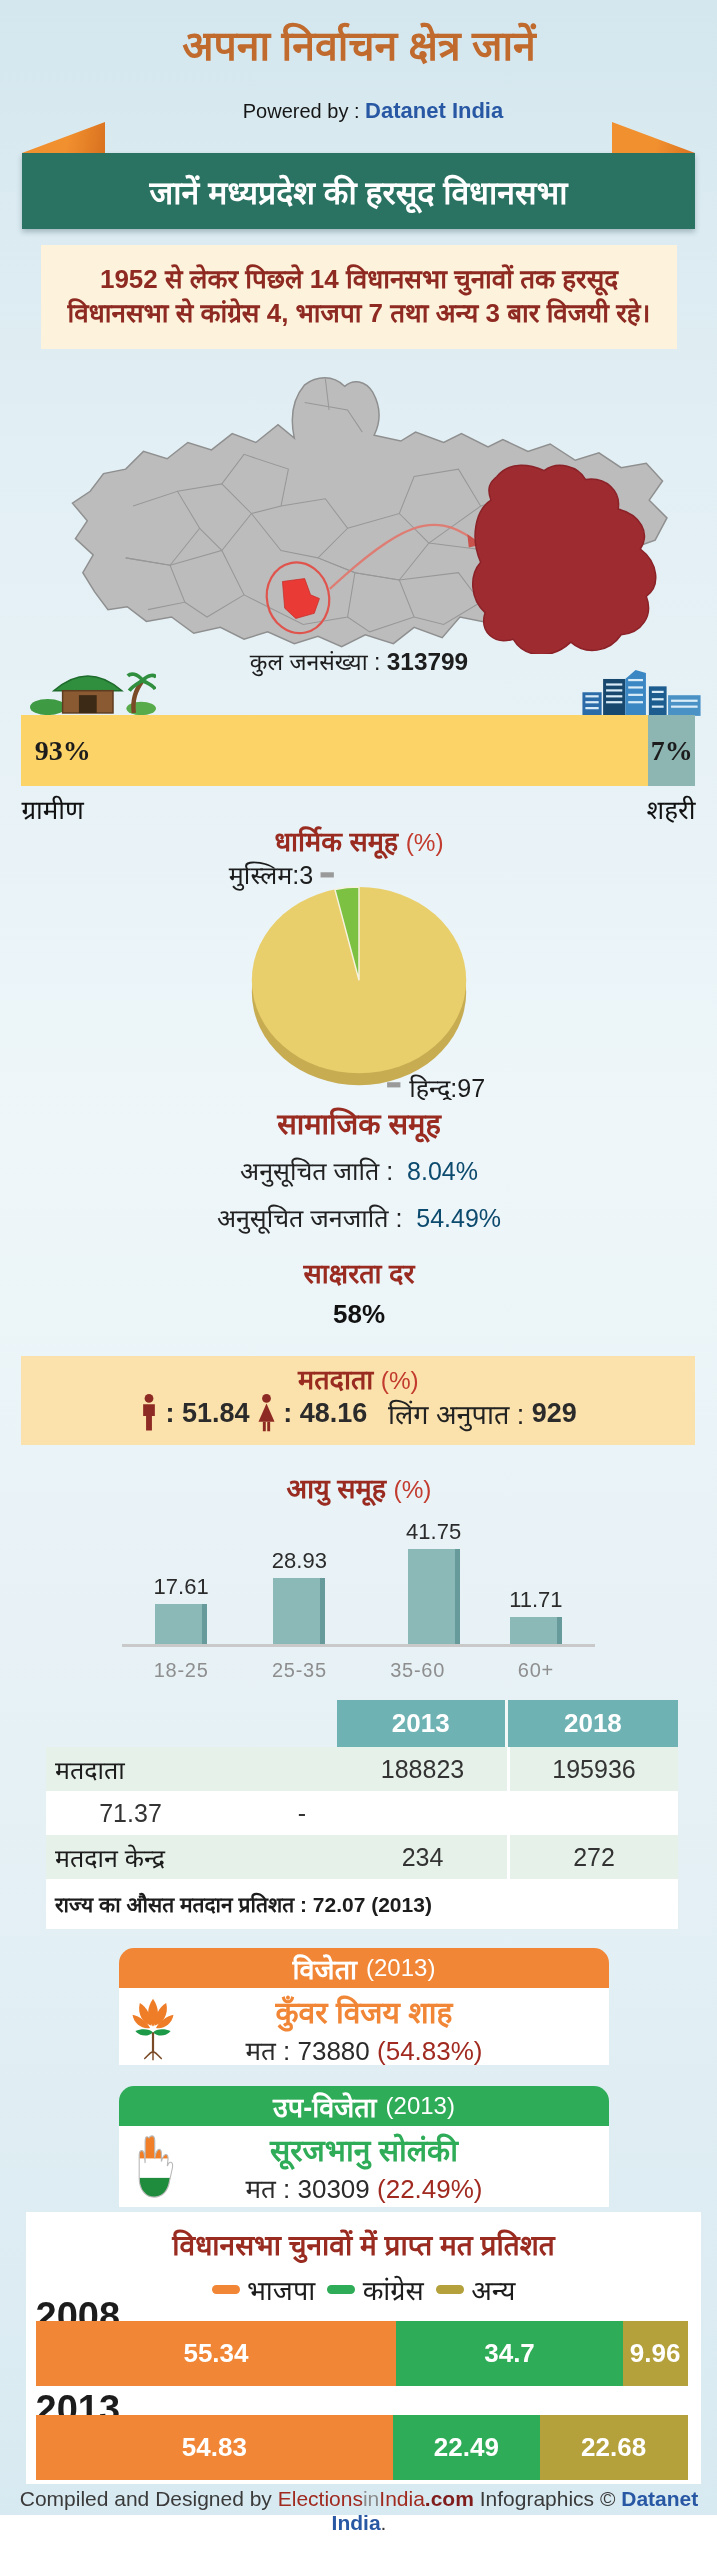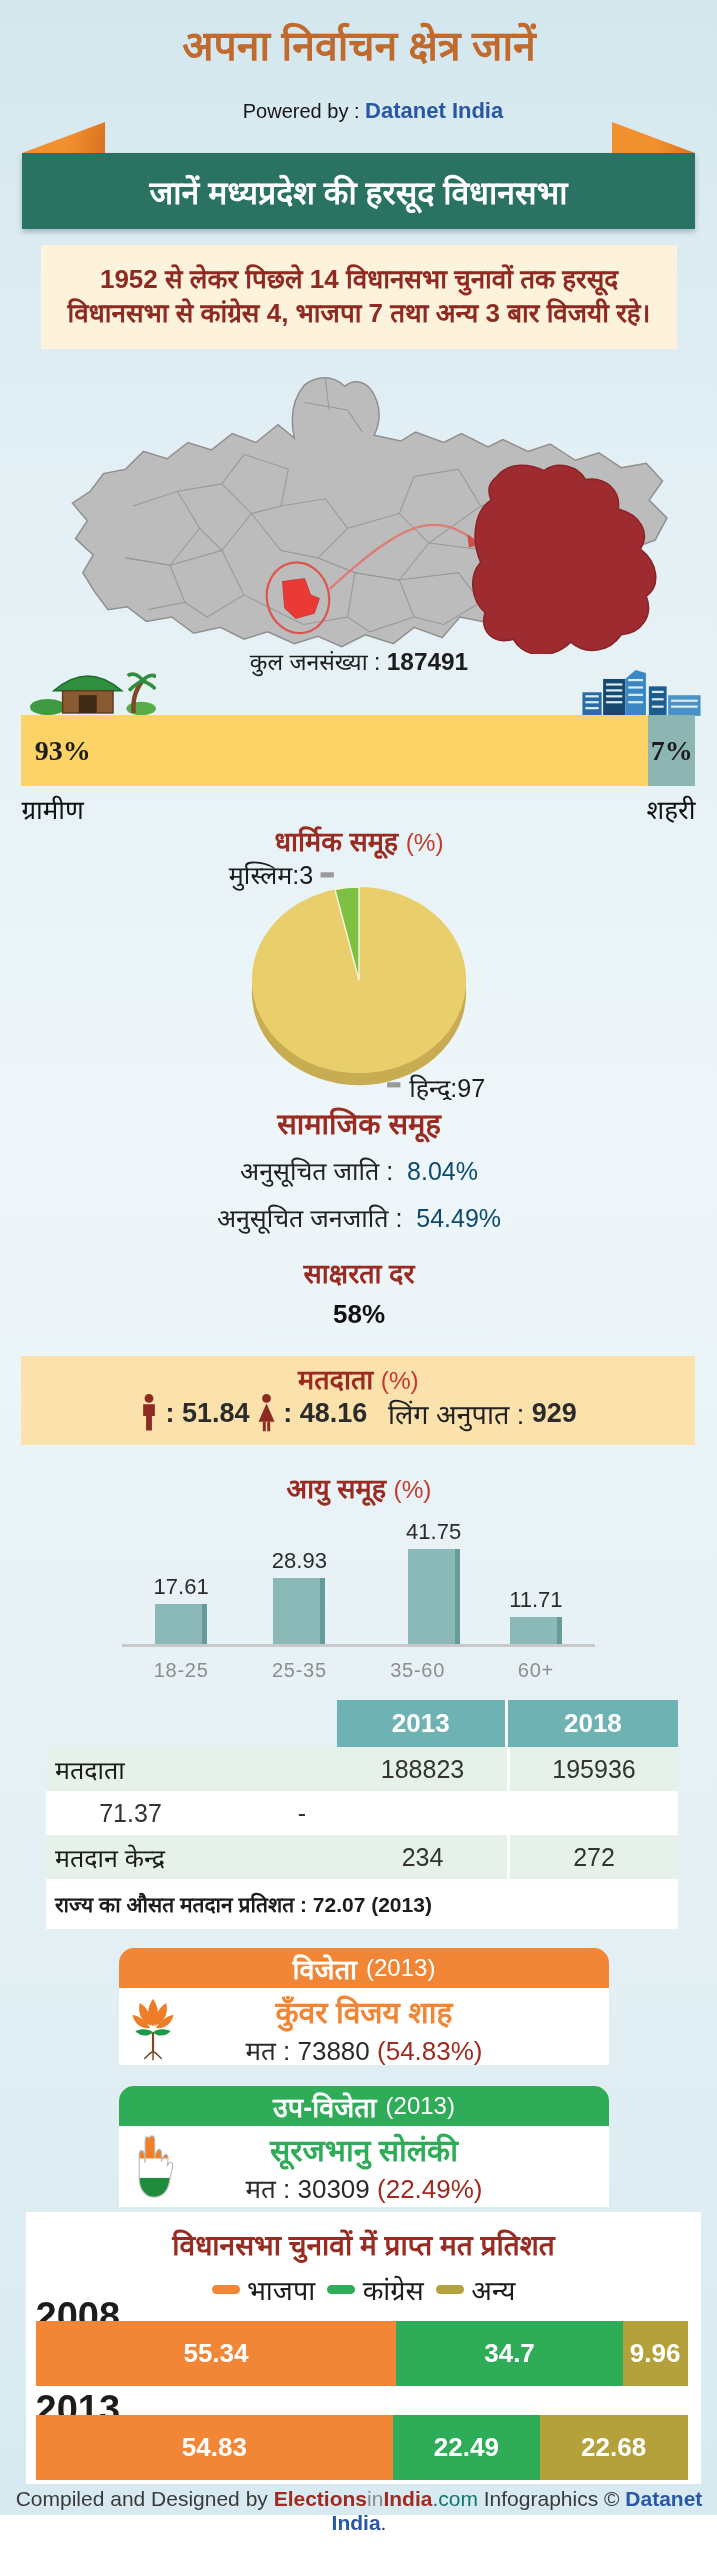--- a/index.html
+++ b/index.html
@@ -110,23 +110,23 @@
   .hist-legend{position:absolute;top:59px;left:0;width:100%;display:flex;
                justify-content:center;align-items:center;gap:12px;font-size:27px;color:#1c1c1c}
   .legend-dash{display:inline-block;width:28px;height:8.1px;border-radius:4.4px}
   .hist-year{position:absolute;left:9.6px;font-size:38px;font-weight:700;color:#1c1c1c}
   .hist-bar{position:absolute;left:9.6px;width:652px;height:65px;display:flex}
   .hist-seg{height:100%;display:flex;align-items:center;justify-content:center;
             color:#fff;font-size:26px;font-weight:700}
   .hy0{top:83px}.hb0{top:109px}.hy1{top:176px}.hb1{top:203px}
 
   .footer{top:2487px;left:0;width:100%;text-align:center;font-size:21px;color:#3a3a3a}
-  .footer .f-red{color:#a02a20;font-weight:700}
+  .footer .f-red{color:#a02a20;font-weight:400}
   .footer .f-gray{color:#8a8a8a}
-  .footer .f-grayb{color:#0f766e;font-weight:400}
+  .footer .f-grayb{color:#7f1d1d;font-weight:700}
   .footer .f-blue{color:#2857a4;font-weight:700}
 </style>
 </head>
 <body>
 
 <div class="canvas">
   <div class="bg"></div>
 
   <div class="abs title">अपना निर्वाचन क्षेत्र जानें</div>
 
@@ -167,21 +167,21 @@
       <path fill="#ea3a36" stroke="#c52d28" stroke-width="1" d="M382,282 L412,278 L420,300 L432,305 L425,325 L400,332 L385,318 Z"></path>
       <ellipse cx="403" cy="304" rx="42" ry="48" fill="none" stroke="#e0544e" stroke-width="3" transform="rotate(-12 403 304)"></ellipse>
       <path d="M446,292 C540,205 585,185 640,225" fill="none" stroke="#dd7d74" stroke-width="3"></path>
       <polygon points="652,232 632,218 634,236" fill="#c9534c"></polygon>
     </g>
     <path fill="#9e2b30" stroke="#8a2228" stroke-width="2" d="M672,140 C690,118 718,124 736,132 C754,118 782,126 792,144 C820,140 840,160 836,184 C866,192 880,216 866,238 C890,256 894,288 874,302 C884,328 868,352 840,354 C824,378 792,382 772,364 C744,390 708,384 694,360 C668,368 648,350 656,324 C636,306 634,274 650,256 C636,224 642,186 664,172 C658,156 662,148 672,140 Z"></path>
   </svg>
 
   <div class="abs pop">
     <span>कुल जनसंख्या :</span>
-    <b>187491</b>
+    <b>313799</b>
   </div>
 
   <svg class="abs hut-icon" width="126" height="55" viewBox="0 0 170 74">
     <ellipse cx="24" cy="62" rx="24" ry="11" fill="#3f9b43"></ellipse>
     <ellipse cx="150" cy="64" rx="20" ry="9" fill="#58ab4a"></ellipse>
     <path d="M32,40 Q78,0 124,40 Z" fill="#2f8f3e" stroke="#1e6b2c" stroke-width="2"></path>
     <rect x="44" y="40" width="68" height="30" fill="#8a5a33" stroke="#5e3c20" stroke-width="2"></rect>
     <rect x="66" y="46" width="24" height="24" fill="#3c2a16"></rect>
     <path d="M140,70 C138,52 142,40 152,26" stroke="#7a4a26" stroke-width="6" fill="none"></path>
     <path d="M152,26 C160,18 168,18 170,22 M152,26 C144,16 136,16 132,20 M152,26 C158,30 166,32 169,38 M152,26 C146,30 138,34 134,40" stroke="#2f8f3e" stroke-width="5" fill="none"></path>

